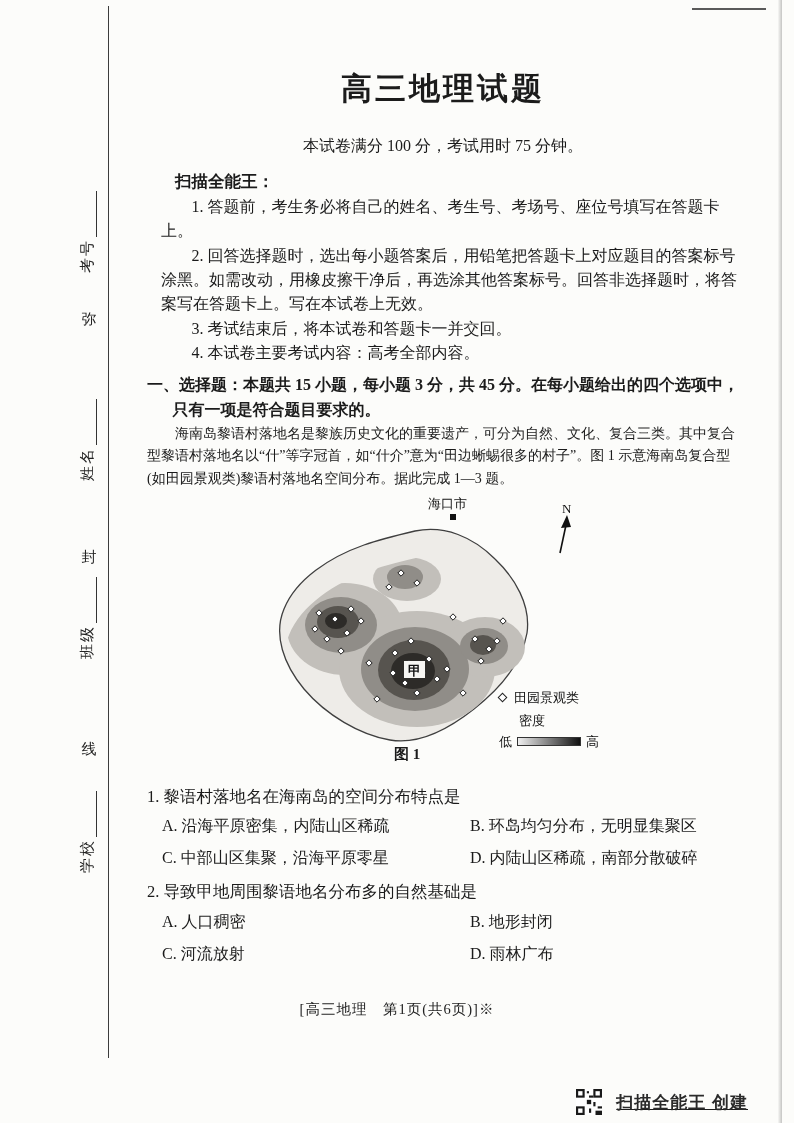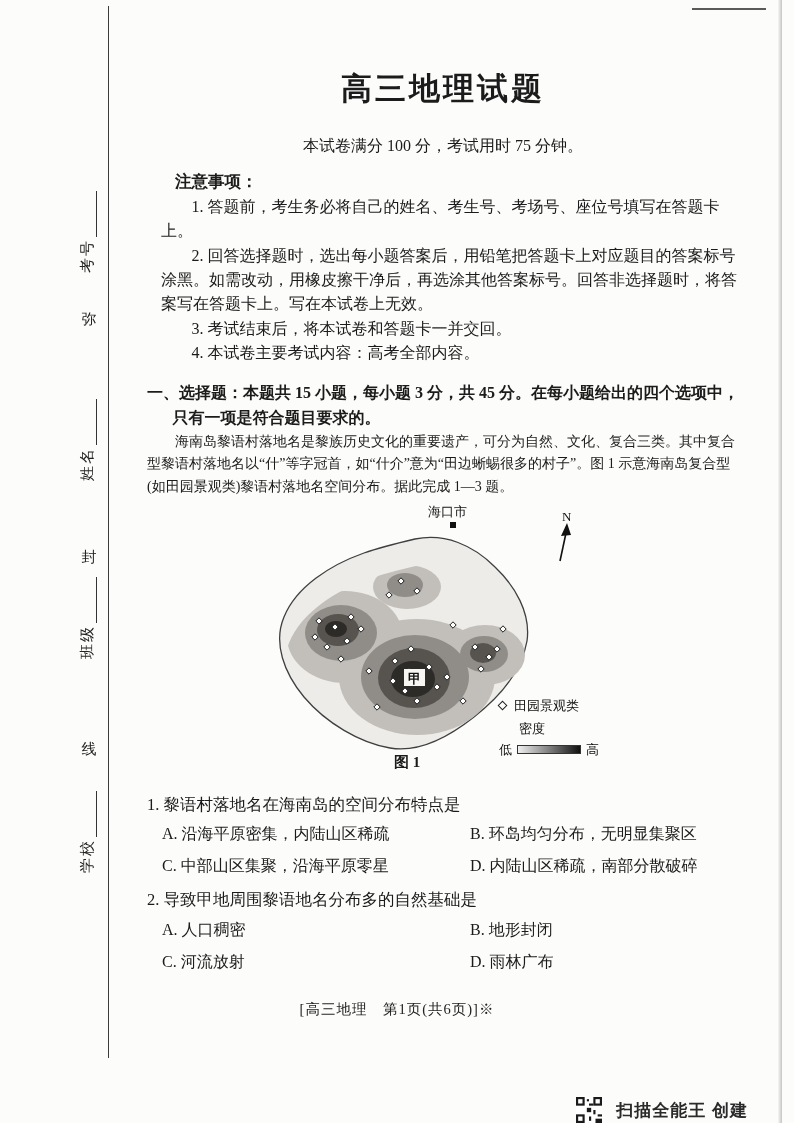--- a/index.html
+++ b/index.html
@@ -25,21 +25,21 @@
   .seal-char { position:absolute; left:80px; width:18px; text-align:center;
     font-size:15px; color:#222; }
 
   
   .content { position:absolute; left:147px; top:56px; width:592px; }
   h1.title { text-align:center; font-size:31px; font-weight:bold; letter-spacing:3px; margin-top:12px; }
   .subtitle { text-align:center; font-size:16px; margin-top:26px; }
   .notice-title { font-size:16.5px; font-weight:bold; margin:14px 0 2px 28px; }
   .notices { margin-left:14px; }
   .notices p { font-size:16px; line-height:1.52; text-indent:1.9em; }
-  .section-header { font-size:16px; font-weight:bold; margin-top:16px; line-height:1.55;
+  .section-header { font-size:16px; font-weight:bold; margin-top:8px; line-height:1.55;
     padding-left:1.6em; text-indent:-1.6em; }
   .intro { font-size:14px; line-height:1.62; text-indent:2em; margin-top:0; }
 
   
   .figure { position:relative; height:286px; margin-top:2px; }
   .map { position:absolute; left:105px; top:2px; }
   .coast { fill:#eeece8; stroke:#3f3f3f; stroke-width:1.3; }
   .dens1 ellipse { fill:#c2bfba; }
   .dens2 ellipse { fill:#908d88; }
   .dens3 ellipse { fill:#57544f; }
@@ -62,22 +62,22 @@
 
   
   .question { margin-top:5px; }
   .stem { font-size:16.5px; line-height:1.6; }
   .options { display:grid; grid-template-columns:308px 1fr; margin-left:15px;
     font-size:16px; line-height:2.0; }
 
   
   .footer { position:absolute; left:0; top:1000px; width:794px; text-align:center;
     font-size:14.5px; color:#222; letter-spacing:1px; }
-  .scanner { position:absolute; right:46px; bottom:0; display:flex;
-    align-items:center; gap:14px; }
+  .scanner { position:absolute; right:46px; bottom:8px; display:flex;
+    align-items:center; gap:14px;text-decoration:underline; }
   .scanner-text { font-family:"Liberation Sans","DejaVu Sans",sans-serif;
     font-size:17px; font-weight:600; color:#2a2a2a; letter-spacing:1px; }
 </style>
 </head>
 <body>
 
 <div class="page">
   <div class="scan-edge"></div>
   <div class="artifact-top"></div>
 
@@ -94,21 +94,21 @@
     <span>班级</span><span class="m-line"></span>
   </div>
   <div class="seal-char" style="top:740px">线</div>
   <div class="margin-label" style="top:822px">
     <span>学校</span><span class="m-line"></span>
   </div>
 
   <div class="content">
     <h1 class="title">高三地理试题</h1>
     <p class="subtitle">本试卷满分 100 分，考试用时 75 分钟。</p>
-    <p class="notice-title">注意事项：</p>
+    <p class="notice-title">扫描全能王：</p>
     <div class="notices">
       <p>1. 答题前，考生务必将自己的姓名、考生号、考场号、座位号填写在答题卡上。</p>
       <p>2. 回答选择题时，选出每小题答案后，用铅笔把答题卡上对应题目的答案标号涂黑。如需改动，用橡皮擦干净后，再选涂其他答案标号。回答非选择题时，将答案写在答题卡上。写在本试卷上无效。</p>
       <p>3. 考试结束后，将本试卷和答题卡一并交回。</p>
       <p>4. 本试卷主要考试内容：高考全部内容。</p>
     </div>
     <p class="section-header">一、选择题：本题共 15 小题，每小题 3 分，共 45 分。在每小题给出的四个选项中，只有一项是符合题目要求的。</p>
     <p class="intro">海南岛黎语村落地名是黎族历史文化的重要遗产，可分为自然、文化、复合三类。其中复合型黎语村落地名以“什”等字冠首，如“什介”意为“田边蜥蜴很多的村子”。图 1 示意海南岛复合型(如田园景观类)黎语村落地名空间分布。据此完成 1—3 题。</p>
 
     <div class="figure">

